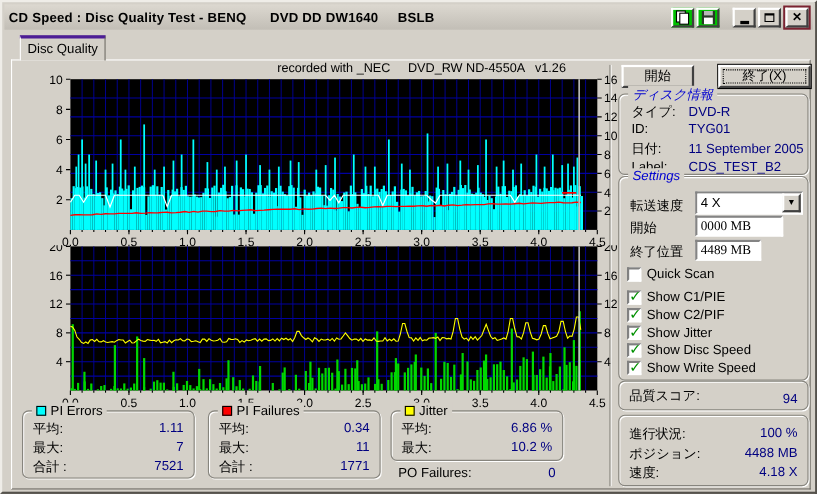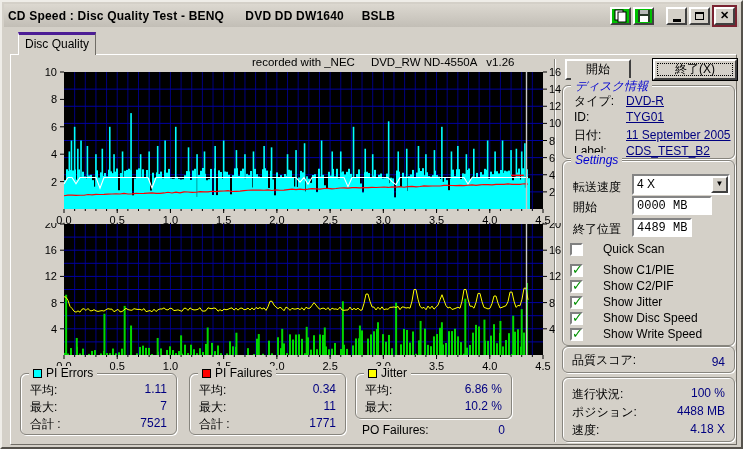--- a/index.html
+++ b/index.html
@@ -33,34 +33,34 @@
   .gbox{position:absolute;border:1px solid #87857e;border-radius:6px;z-index:2;
     box-shadow:inset 1px 1px 0 #fff,1px 1px 0 #fff;background:transparent;}
   .gb-title{position:absolute;top:-8px;left:8px;background:#d4d0c8;padding:0 4px;font-size:12px;
     display:flex;align-items:center;gap:4px;white-space:nowrap;}
   .gb-title.blue{color:#0000d0;font-style:italic;}
   .sq{width:9px;height:9px;border:1px solid #000;display:inline-block;}
   .srow{position:absolute;left:9px;right:9px;display:flex;justify-content:space-between;font-size:12px;}
   .srow .val{color:#000080;}
   .irow{position:absolute;left:11px;right:8px;font-size:12px;white-space:nowrap;}
   .irow .ilbl{display:inline-block;width:52px;}
-  .irow .ival{color:#000080;text-decoration:underline;}
+  .irow .ival{color:#000080;}
   
   .btn{position:absolute;background:#d4d0c8;border:2px solid;border-color:#fff #404040 #404040 #fff;
     font-family:inherit;font-size:12px;text-align:center;padding:0;line-height:15px;z-index:2;color:#000;}
   .btn.default{box-shadow:0 0 0 1px #000;}
   .btn.default::after{content:'';position:absolute;left:2px;top:2px;right:2px;bottom:2px;border:1px dotted #000;}
   .input{position:absolute;background:#fff;border:2px solid;border-color:#848484 #fff #fff #848484;
-    font-family:Liberation Mono, monospace;font-size:12px;color:#000;padding:0 3px;z-index:2;}
+    font-family:Liberation Serif, serif;font-size:12px;color:#000;padding:0 3px;z-index:2;}
   .combo{position:absolute;border:2px solid;border-color:#848484 #fff #fff #848484;background:#fff;
     display:flex;z-index:2;}
   .combo .cval{flex:1;padding:1px 3px;font-size:12px;background:#fff;}
   .combo .cbtn{width:17px;background:#d4d0c8;border:2px solid;border-color:#fff #404040 #404040 #fff;
     font-size:8px;line-height:12px;text-align:center;color:#000;}
-  .chk-row{position:absolute;display:flex;align-items:center;gap:20px;font-size:12px;z-index:2;white-space:nowrap;}
+  .chk-row{position:absolute;display:flex;align-items:center;gap:5px;font-size:12px;z-index:2;white-space:nowrap;}
   .cb{width:13px;height:13px;background:#fff;border:2px solid;border-color:#808080 #fff #fff #808080;
     position:relative;flex:0 0 13px;}
   .cb.checked::after{content:'✓';position:absolute;left:0px;top:-4px;color:#009000;font-weight:bold;font-size:13px;}
   .flabel{position:absolute;font-size:12px;z-index:2;white-space:nowrap;}
   .navy{color:#000080;}
   .po-row{position:absolute;left:353px;top:421px;width:157px;display:flex;justify-content:space-between;
     padding:0 7px;font-size:12px;z-index:2;}
 </style>
 </head>
 <body>

